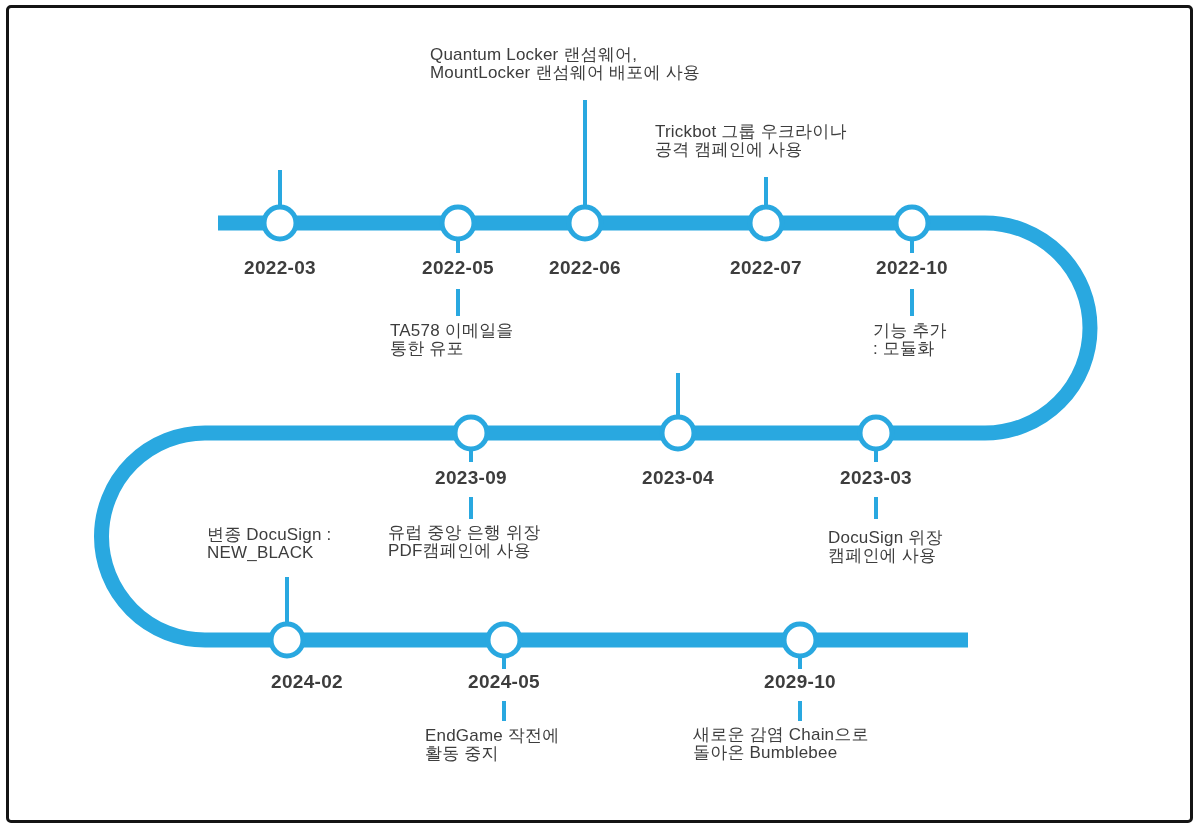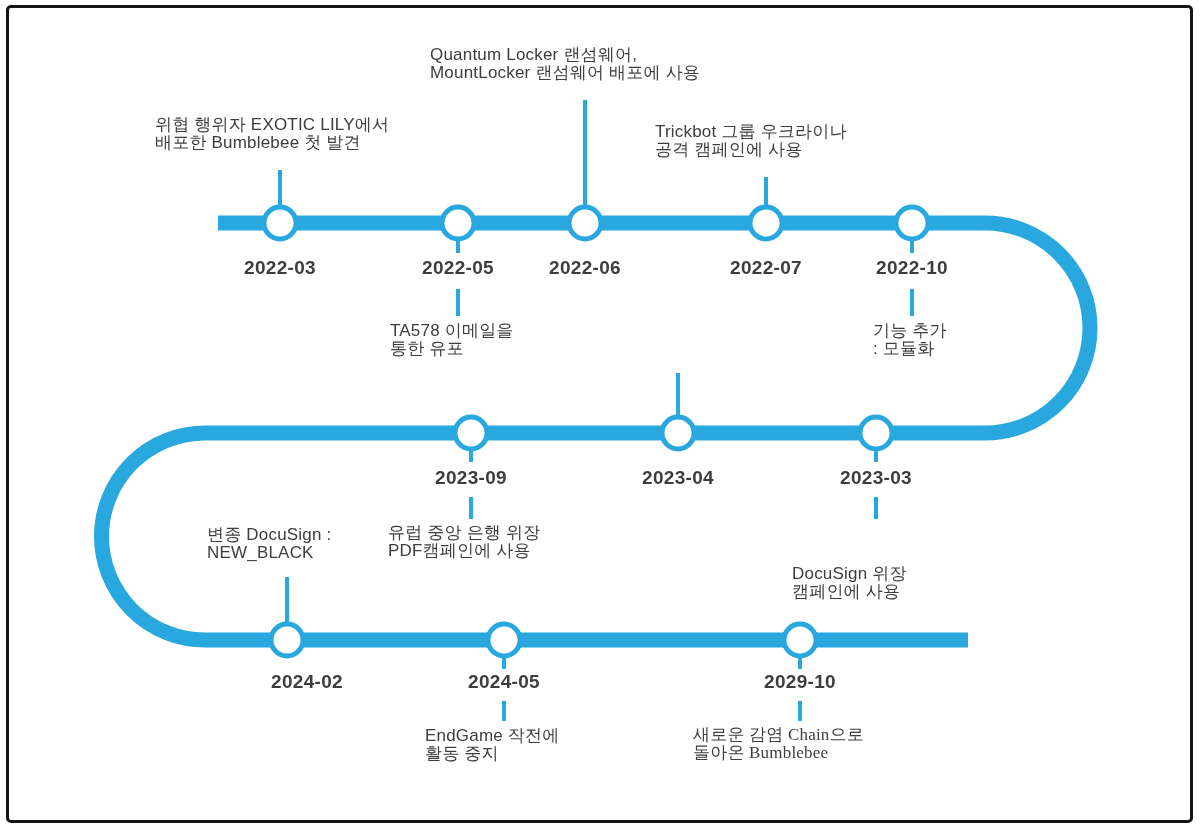--- a/index.html
+++ b/index.html
@@ -100,33 +100,31 @@
   <div class="date" style="left:912px;top:257px;">2022-10</div>
 
   <div class="date" style="left:471px;top:467px;">2023-09</div>
   <div class="date" style="left:678px;top:467px;">2023-04</div>
   <div class="date" style="left:876px;top:467px;">2023-03</div>
 
   <div class="date" style="left:287px;top:671px;margin-left:20px;">2024-02</div>
   <div class="date" style="left:504px;top:671px;">2024-05</div>
   <div class="date" style="left:800px;top:671px;">2029-10</div>
 
-  <div class="label" style="left:155px;top:116px;">위협 행위자 EXOTIC LILY에서
-배포한 Bumblebee 첫 발견</div>
   <div class="label" style="left:430px;top:46px;">Quantum Locker 랜섬웨어,
 MountLocker 랜섬웨어 배포에 사용</div>
   <div class="label" style="left:655px;top:123px;">Trickbot 그룹 우크라이나
 공격 캠페인에 사용</div>
   <div class="label" style="left:390px;top:322px;">TA578 이메일을
 통한 유포</div>
   <div class="label" style="left:873px;top:322px;">기능 추가
 : 모듈화</div>
   <div class="label" style="left:388px;top:524px;">유럽 중앙 은행 위장
 PDF캠페인에 사용</div>
-  <div class="label" style="left:792px;top:529px;margin-top:36px;">DocuSign 위장
+  <div class="label" style="left:828px;top:529px;">DocuSign 위장
 캠페인에 사용</div>
   <div class="label" style="left:207px;top:526px;">변종 DocuSign :
 NEW_BLACK</div>
   <div class="label" style="left:425px;top:727px;">EndGame 작전에
 활동 중지</div>
-  <div class="label" style="left:693px;top:726px;font-family:Liberation Serif, serif;">새로운 감염 Chain으로
+  <div class="label" style="left:693px;top:726px;">새로운 감염 Chain으로
 돌아온 Bumblebee</div>
 </div>
 
 </body></html>

